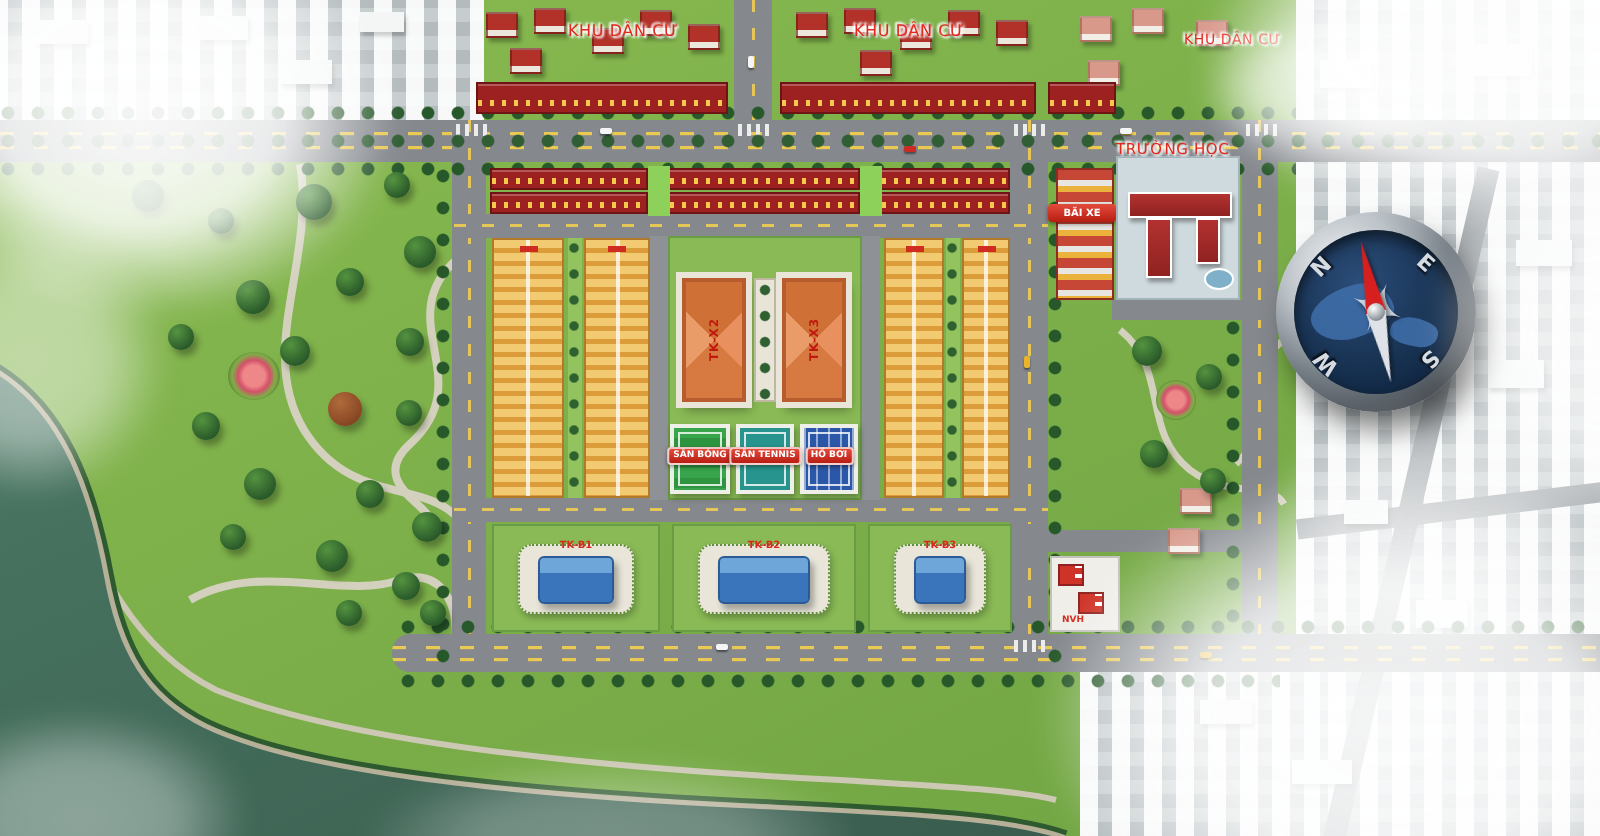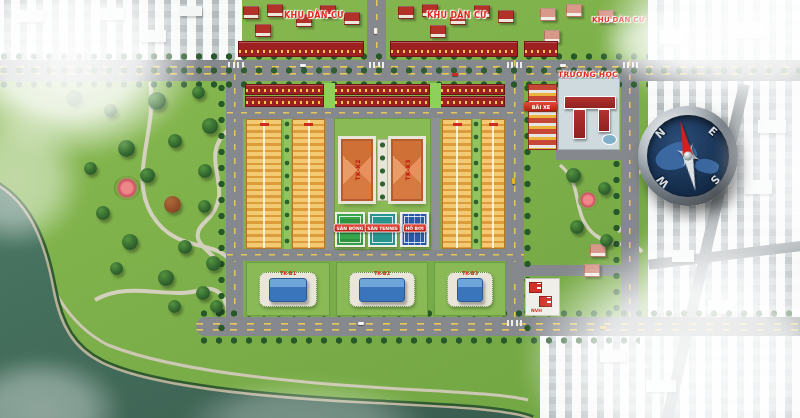--- a/index.html
+++ b/index.html
@@ -102,21 +102,21 @@
   .school-ground { position:absolute; background:#cfdade; box-shadow:inset 0 0 0 1px rgba(120,140,150,.5); }
   .school-bldg { position:absolute; background:linear-gradient(180deg,#b23230,#8f2220);
       border:1px solid #fff; box-shadow:1px 2px 2px rgba(0,0,0,.35); }
   .playcircle { position:absolute; border-radius:50%; background:#7fb0c9; border:1px solid #fff; }
   .nvh-ground { position:absolute; background:#efeee9; box-shadow:inset 0 0 0 1px rgba(150,150,140,.5); }
   .redE { position:absolute; border:1px solid #8f2220;
       background:linear-gradient(90deg,#cf3327 0 68%, rgba(0,0,0,0) 68%),
                  repeating-linear-gradient(0deg,#cf3327 0 3px, #ffffff 3px 5px); }
 
   
-  .map-label { position:absolute; font-weight:bold; color:#e2281c; white-space:nowrap; letter-spacing:.3px;
+  .map-label { position:absolute; font-weight:normal; color:#e2281c; white-space:nowrap; letter-spacing:.3px;
       text-shadow:0 0 2px #fff,0 0 2px #fff,1px 1px 1px #fff,-1px -1px 1px #fff; }
   .banner { position:absolute; display:flex; align-items:center; justify-content:center;
       background:linear-gradient(180deg,#e34b3c,#b71d12); color:#fff; font-weight:bold; border-radius:2px;
       box-shadow:0 1px 2px rgba(0,0,0,.45); white-space:nowrap; }
   .tiny-red { position:absolute; font-size:4.5px; font-weight:bold; color:#d6281c; white-space:nowrap; }
 
   
   .compass { position:absolute; left:638px; top:106px; width:100px; height:100px; border-radius:50%;
       background:radial-gradient(circle at 32% 28%, #f2f4f6, #b9c0c6 30%, #757d85 55%, #494f55 78%, #2e3338);
       box-shadow:6px 10px 14px rgba(0,0,0,.5); }

